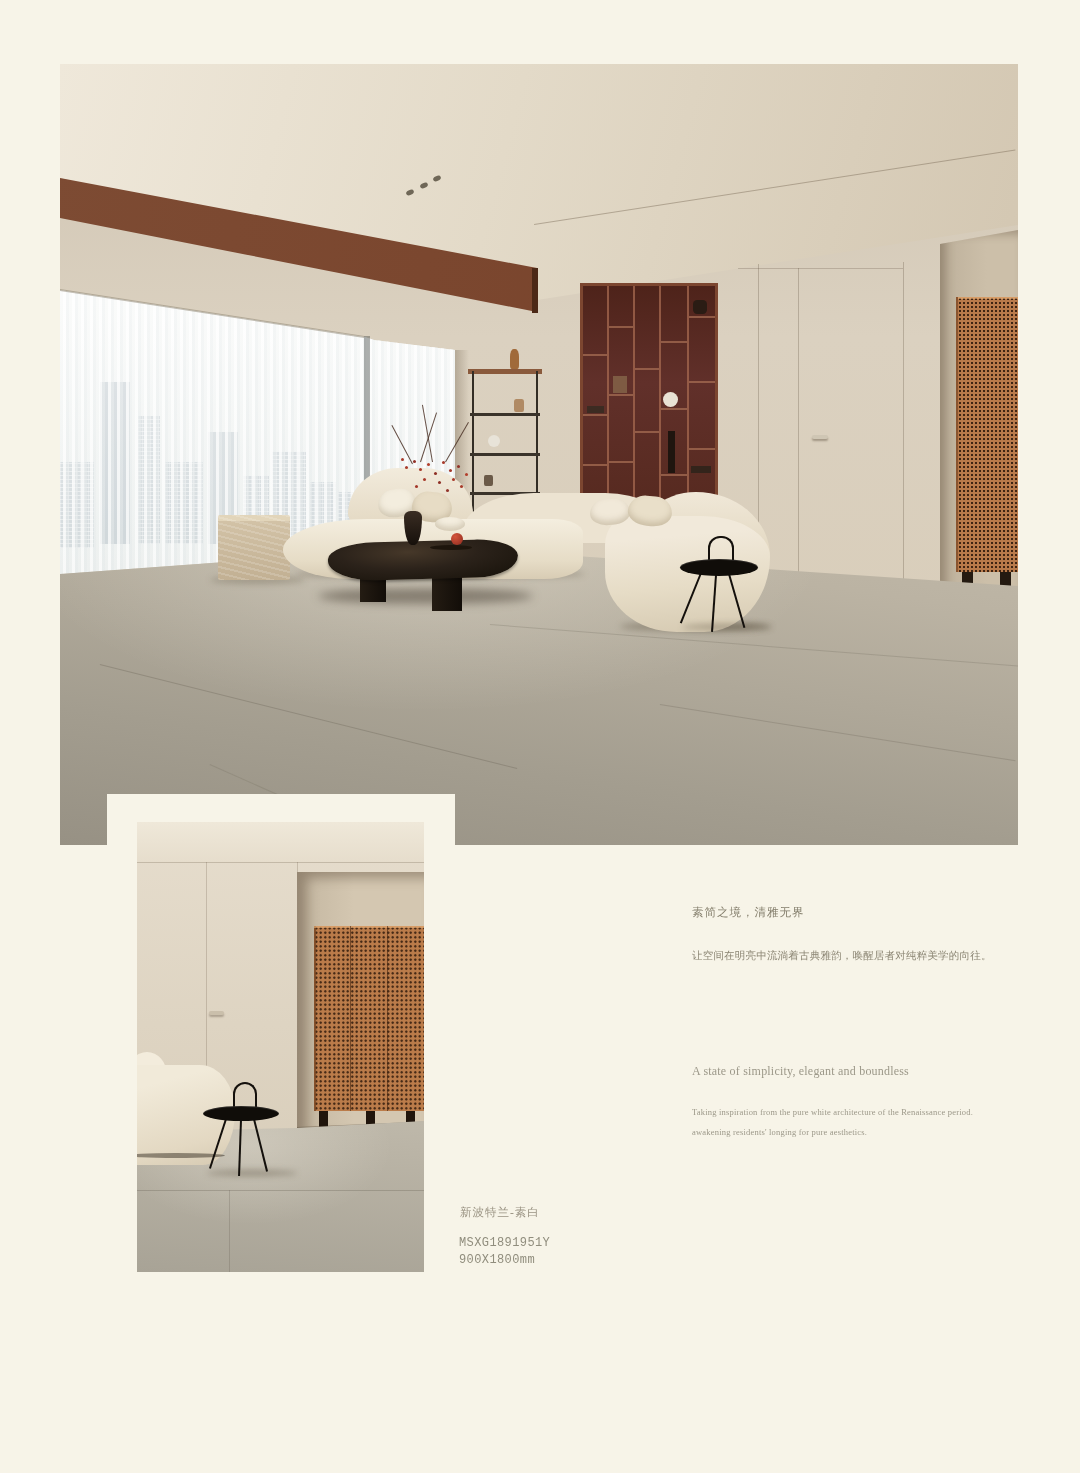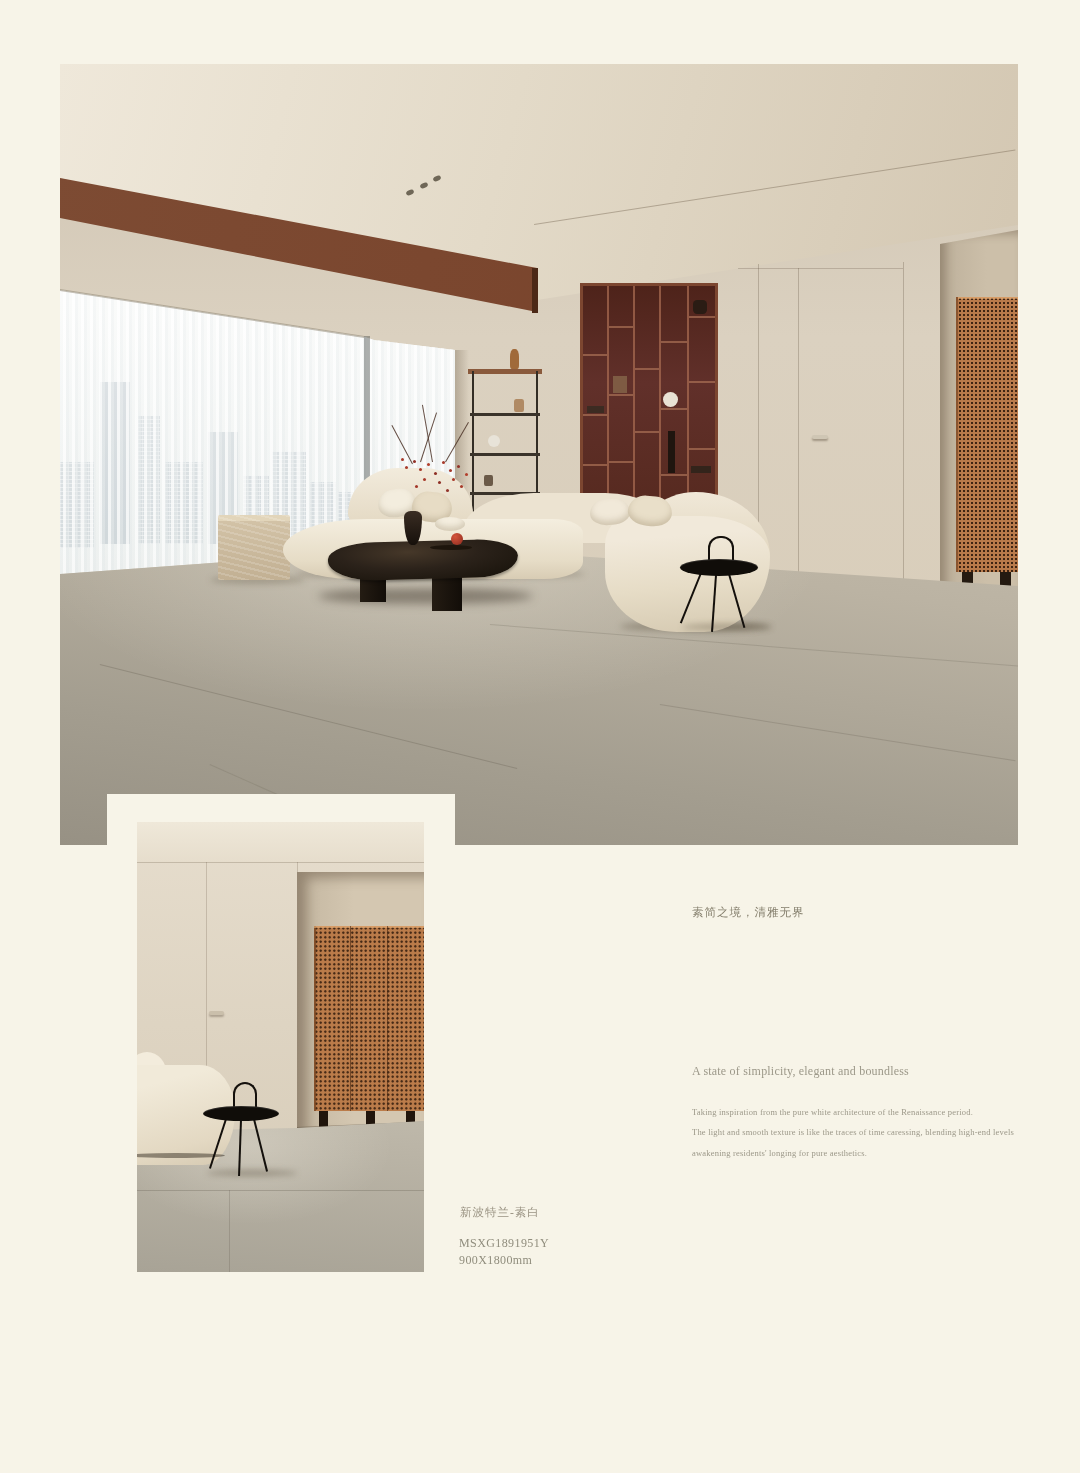--- a/index.html
+++ b/index.html
@@ -152,21 +152,21 @@
   .i-sofa-base { left:-10px; top:331px; width:98px; height:5px; border-radius:50%; background:rgba(55,47,36,.5); }
 
   
   .cn-heading { left:692px; top:904px; font-size:11.5px; line-height:16px; letter-spacing:1px; color:#857f6d; }
   .cn-para { left:692px; top:945px; width:332px; font-size:10.5px; line-height:22.4px;
     letter-spacing:.2px; color:#8b8573; }
   .en-heading { left:692px; top:1064px; font-size:12px; letter-spacing:.2px; color:#9c9889; }
   .en-para { left:692px; top:1102px; width:345px; font-size:8.5px; line-height:20.3px;
     letter-spacing:.2px; color:#9c9889; }
   .product-name { left:460px; top:1205px; font-size:11.5px; letter-spacing:1px; color:#9a9383; }
-  .product-code { left:459px; top:1235px; font-family:Liberation Serif, serif;
+  .product-code { left:459px; top:1235px; font-family:Liberation Mono, monospace;
     font-size:12px; line-height:17px; letter-spacing:.4px; color:#908d7d; }
 </style>
 </head>
 <body>
 
 <div class="page">
 
   <div class="abs hero">
     <div class="abs h-wall"></div>
     <div class="abs h-ceiling"></div>
@@ -318,25 +318,25 @@
     <div class="abs s-shadow" style="left:70px;top:348px;width:90px;height:6px"></div>
     <div class="abs dlm-leg" style="left:88px;top:297px;height:52px;transform:rotate(18deg)"></div>
     <div class="abs dlm-leg" style="left:116px;top:297px;height:54px;transform:rotate(-14deg)"></div>
     <div class="abs dlm-leg" style="left:103px;top:298px;height:56px;transform:rotate(2deg)"></div>
     <div class="abs dlm-handle" style="left:96px;top:260px;width:24px;height:26px"></div>
     <div class="abs dlm-disk" style="left:66px;top:284px;width:76px;height:15px"></div>
   </div>
 
   <div class="abs cn-heading">素简之境，清雅无界</div>
   <div class="abs cn-para">
+    <div>让空间在明亮中流淌着古典雅韵，唤醒居者对纯粹美学的向往。</div>
   </div>
   <div class="abs en-heading">A state of simplicity, elegant and boundless</div>
   <div class="abs en-para">
     <div>Taking inspiration from the pure white architecture of the Renaissance period.</div>
-    <div>The light and smooth texture is like the traces of time caressing, blending high-end levels</div>
     <div>awakening residents' longing for pure aesthetics.</div>
   </div>
   <div class="abs product-name">新波特兰-素白</div>
   <div class="abs product-code">
     <div>MSXG1891951Y</div>
     <div>900X1800mm</div>
   </div>
 
 </div>
 

